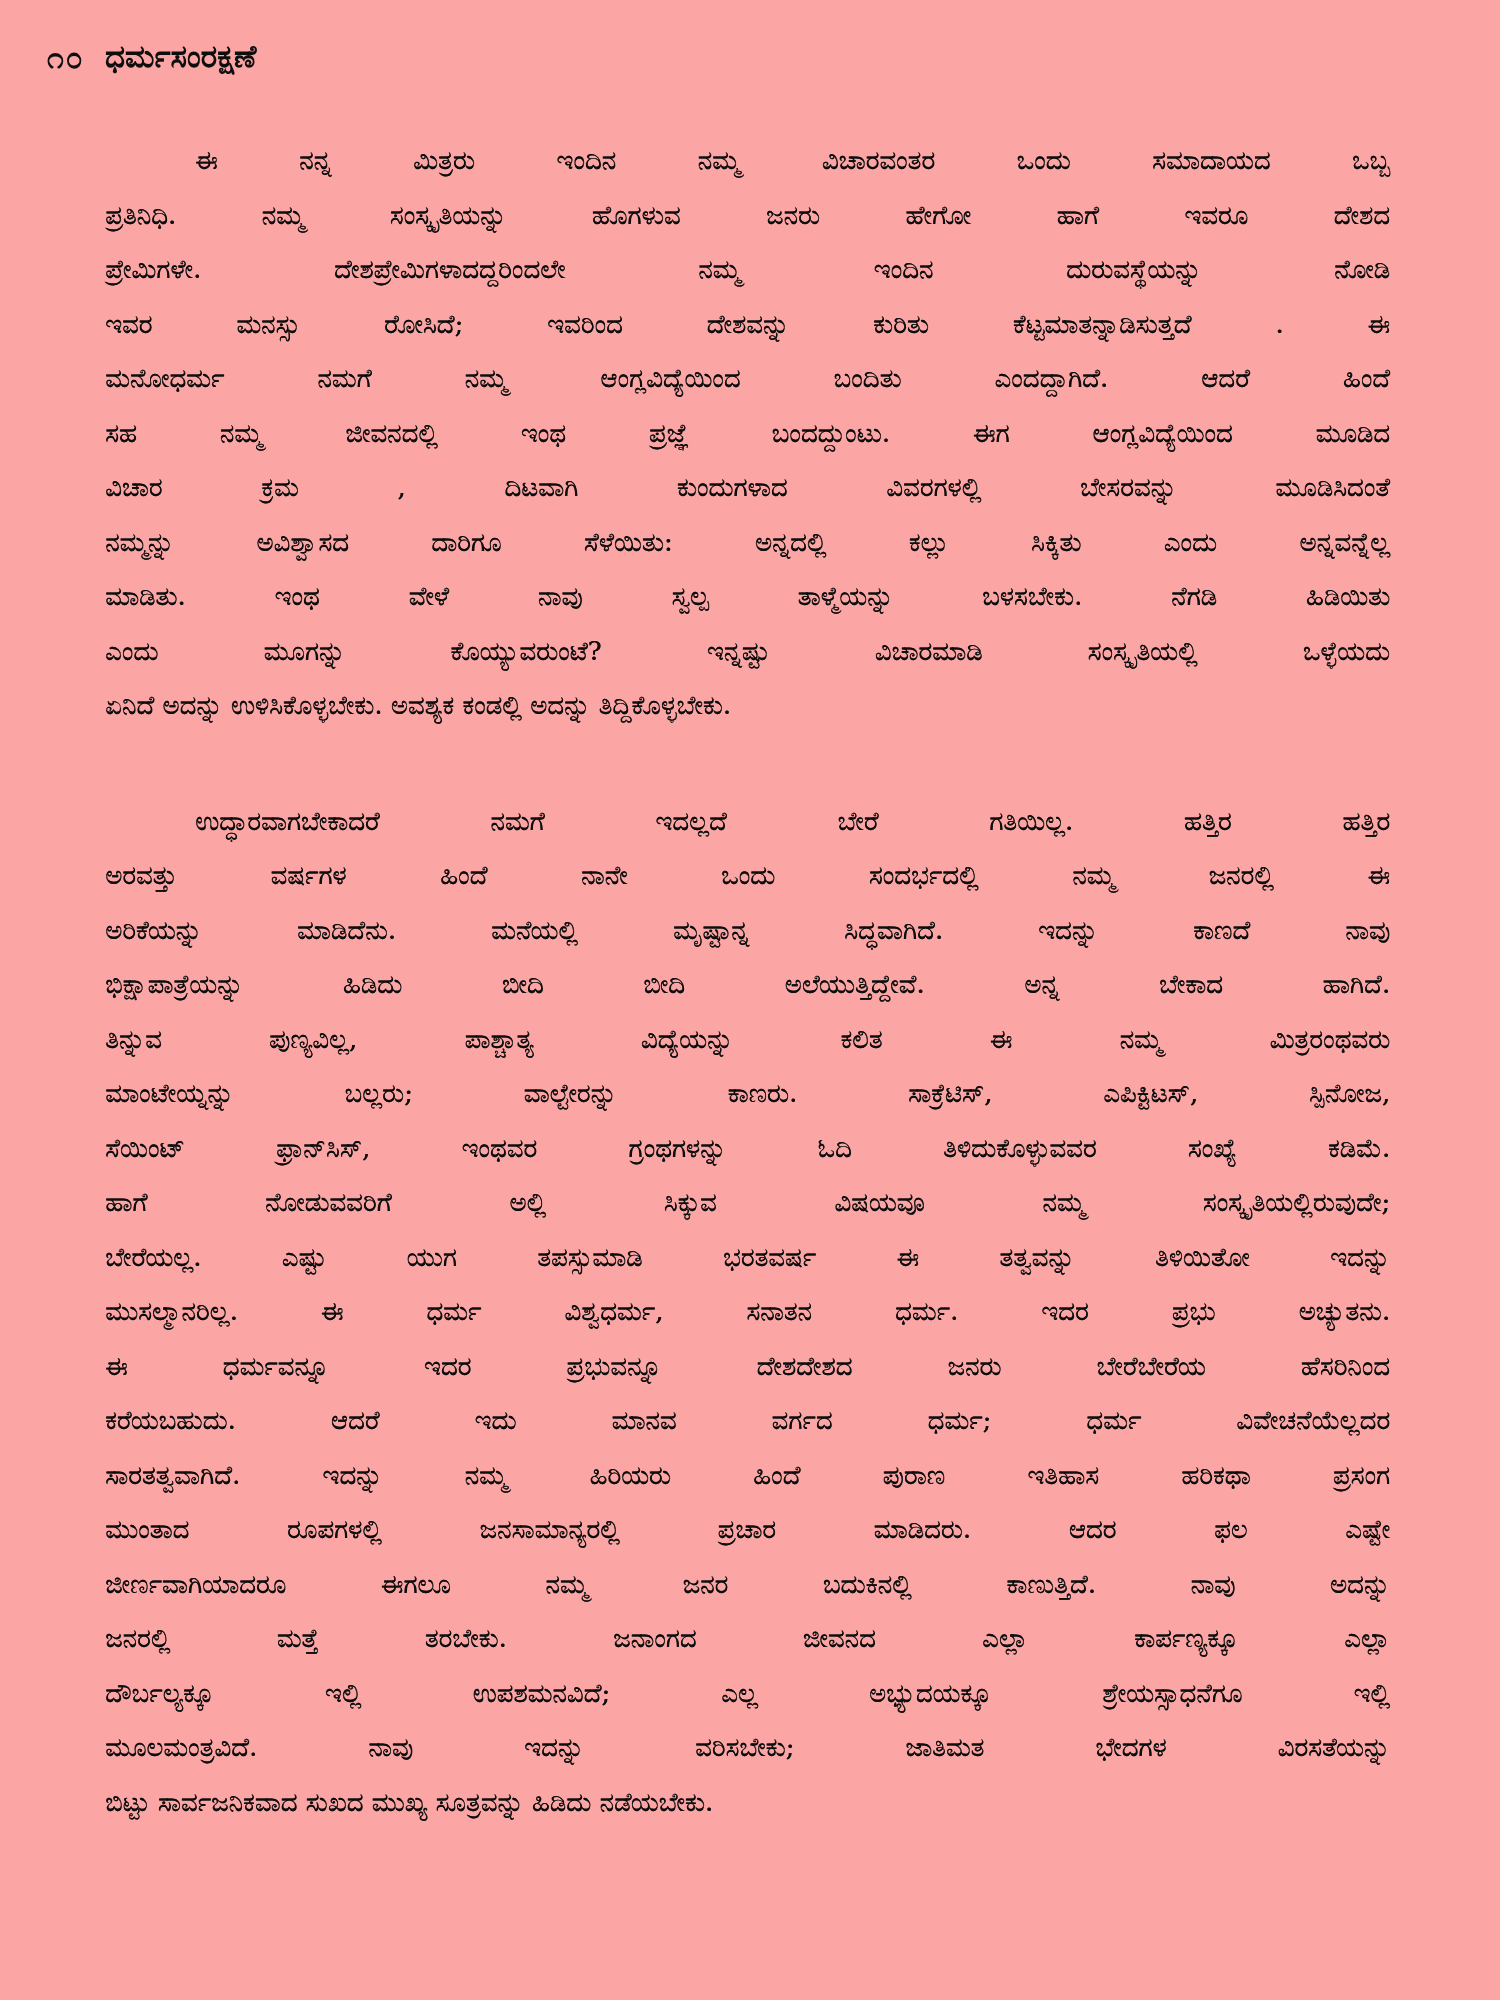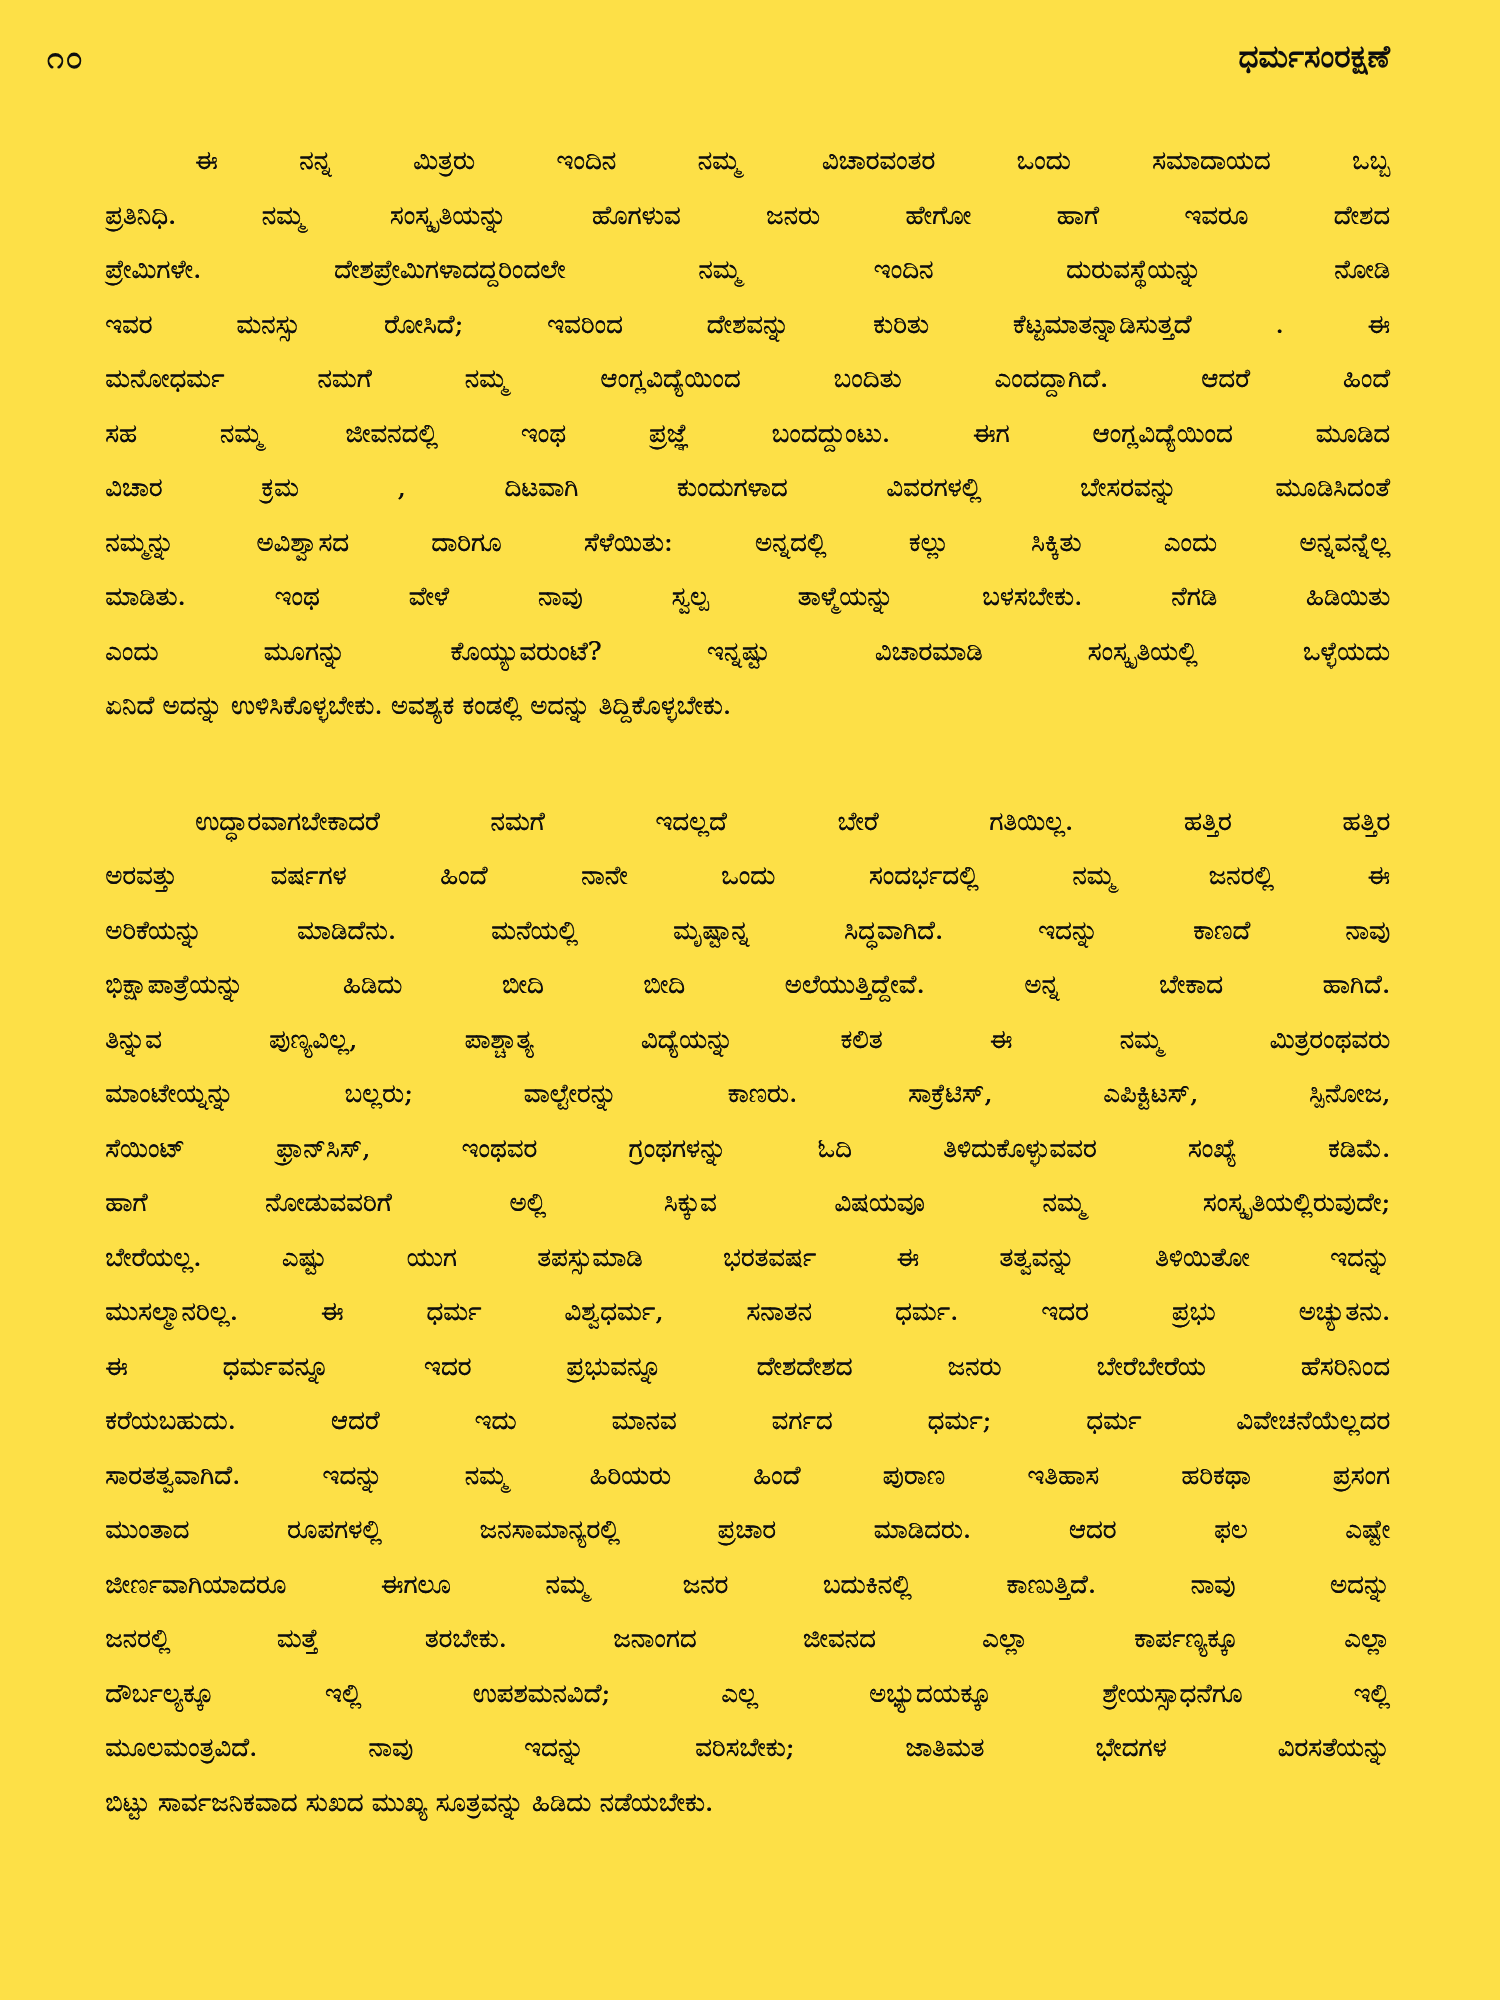--- a/index.html
+++ b/index.html
@@ -4,21 +4,21 @@
 <style>
   html, body {
     margin: 0;
     padding: 0;
     background: #ffffff;
   }
   .page {
     position: relative;
     width: 1500px;
     height: 2000px;
-    background: #fde047;
+    background: #fca5a5;
     color: #0e0e0e;
     font-family: "DejaVu Serif", "Liberation Serif", serif;
     overflow: hidden;
   }
   .page-header {
     position: absolute;
     top: 38px;
     left: 105px;
     right: 110px;
     height: 44px;
@@ -26,21 +26,21 @@
   .page-number {
     position: absolute;
     left: -58px;
     top: 2px;
     font-size: 30px;
     font-weight: bold;
     letter-spacing: 2px;
   }
   .page-title {
     margin: 0;
-    text-align: right;
+    text-align: left;
     font-size: 31px;
     font-weight: bold;
   }
   .page-body {
     position: absolute;
     top: 133px;
     left: 105px;
     width: 1285px;
   }
   .paragraph {

